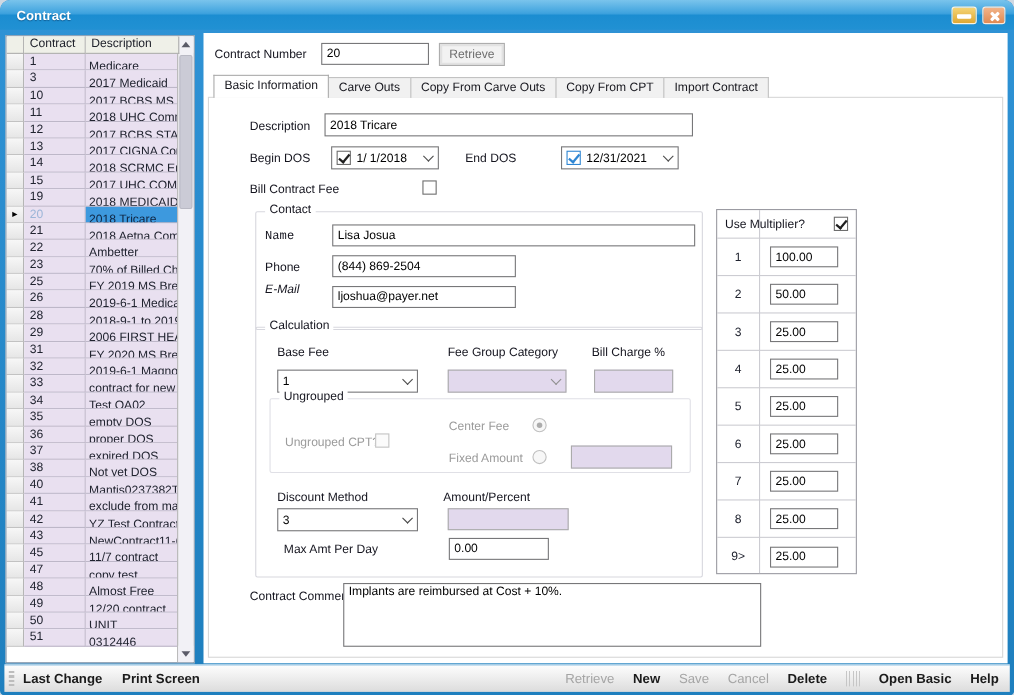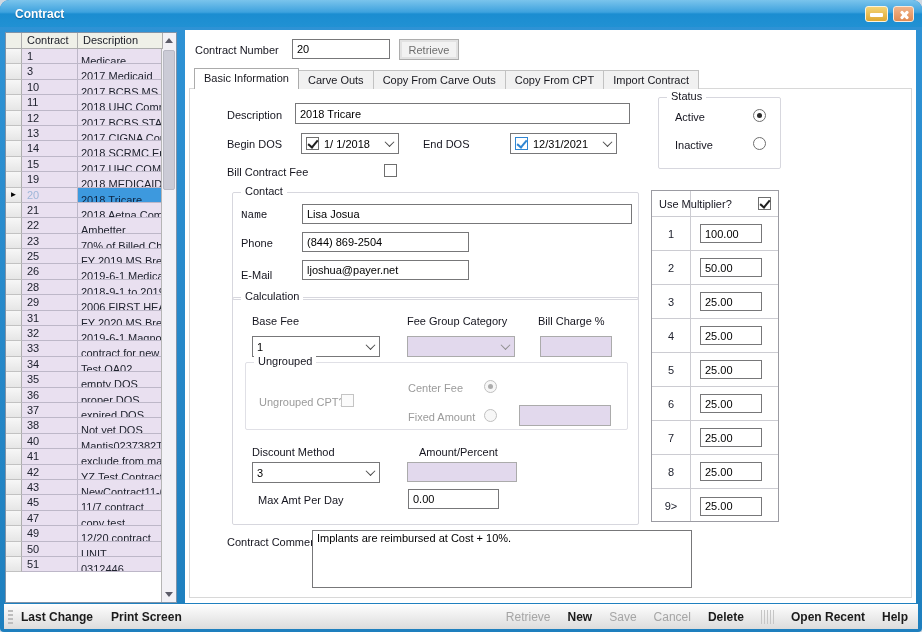--- a/index.html
+++ b/index.html
@@ -289,20 +289,25 @@
           <div class="gc num">45</div>
           <div class="gc desc">11/7 contract</div>
         </div>
         <div class="grid-row">
           <div class="gc marker"></div>
           <div class="gc num">47</div>
           <div class="gc desc">copy test</div>
         </div>
         <div class="grid-row">
           <div class="gc marker"></div>
+          <div class="gc num">48</div>
+          <div class="gc desc">Almost Free</div>
+        </div>
+        <div class="grid-row">
+          <div class="gc marker"></div>
           <div class="gc num">49</div>
           <div class="gc desc">12/20 contract</div>
         </div>
         <div class="grid-row">
           <div class="gc marker"></div>
           <div class="gc num">50</div>
           <div class="gc desc">UNIT</div>
         </div>
         <div class="grid-row">
           <div class="gc marker"></div>
@@ -349,35 +354,28 @@
     <span class="lbl" style="left:238px; top:108px;">End DOS</span>
     <div class="combo" style="left:325px; top:103px; width:107px; height:21px;">
       <span class="cb blue checked"></span>
       <span class="val">12/31/2021</span>
       <span class="chev"></span>
     </div>
 
     <span class="lbl" style="left:42px; top:136px;">Bill Contract Fee</span>
     <span class="cb" style="position:absolute; left:199px; top:134px;"></span>
 
-    <div class="group" style="left:473px; top:67px; width:123px; height:72px;">
-      <span class="legend">Status</span>
-      <span class="lbl" style="left:16px; top:13px;">Active</span>
-      <span class="radio selected" style="position:absolute; left:94px; top:11px;"></span>
-      <span class="lbl" style="left:16px; top:41px;">Inactive</span>
-      <span class="radio" style="position:absolute; left:94px; top:39px;"></span>
-    </div>
 
     <div class="group" style="left:47px; top:162px; width:407px; height:108px;">
       <span class="legend">Contact</span>
       <span class="lbl" style="left:8px; top:16px;font-family:Liberation Mono, monospace;">Name</span>
       <input class="tbox" style="left: 69px; top: 11px; width: 330px; height: 20px;" value="Lisa Josua">
       <span class="lbl" style="left:8px; top:44px;">Phone</span>
       <input class="tbox" style="left: 69px; top: 39px; width: 167px; height: 20px;" value="(844) 869-2504">
-      <span class="lbl" style="left:8px; top:76px;">E-Mail</span>
+      <span class="lbl" style="left:8px; top:64px;font-style:italic;">E-Mail</span>
       <input class="tbox" style="left: 69px; top: 67px; width: 167px; height: 20px;" value="ljoshua@payer.net">
     </div>
 
     <div class="mult">
       <div class="mhead">
         <span>Use Multiplier?</span>
         <span class="cb checked"></span>
       </div>
       <div id="mult-rows">
           <div class="mrow">
@@ -447,21 +445,21 @@
         <span class="radio disabled" style="position:absolute; left:238px; top:46px;"></span>
         <input class="tbox disabled" style="left: 273px; top: 42px; width: 92px; height: 21px;" value="">
       </div>
 
       <span class="lbl" style="left:19px; top:148px;">Discount Method</span>
       <div class="combo" style="left:19px; top:164px; width:128px; height:21px;">
         <span class="val">3</span>
         <span class="chev"></span>
       </div>
 
-      <span class="lbl" style="left:186px; top:148px;">Amount/Percent</span>
+      <span class="lbl" style="left:170px; top:148px;">Amount/Percent</span>
       <input class="tbox disabled" style="left: 174px; top: 164px; width: 110px; height: 20px;" value="">
 
       <span class="lbl" style="left:25px; top:196px;">Max Amt Per Day</span>
       <input class="tbox" style="left: 175px; top: 191px; width: 91px; height: 20px;" value="0.00">
     </div>
 
     <span class="lbl" style="left:42px; top:506px;">Contract Comment</span>
     <textarea class="tbox" style="left: 127px; top: 500px; width: 380px; height: 58px;">Implants are reimbursed at Cost + 10%.</textarea>
   </div>
 
@@ -471,18 +469,18 @@
         <span class="tb-btn">Last Change</span>
         <span class="tb-btn">Print Screen</span>
       </div>
     <div class="tb-right">
         <span class="tb-btn disabled">Retrieve</span>
         <span class="tb-btn">New</span>
         <span class="tb-btn disabled">Save</span>
         <span class="tb-btn disabled">Cancel</span>
         <span class="tb-btn">Delete</span>
         <span class="tb-sep"></span>
-        <span class="tb-btn">Open Recent</span>
+        <span class="tb-btn">Open Basic</span>
         <span class="tb-btn">Help</span>
       </div>
   </div>
 
 </div>
 
 </body></html>

